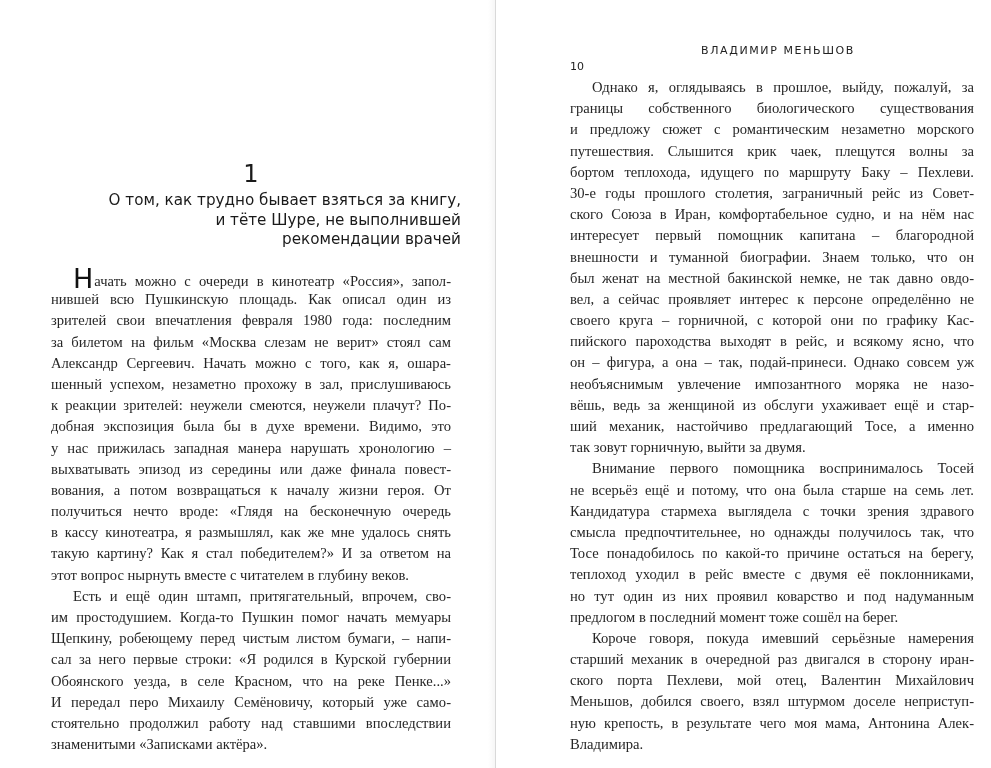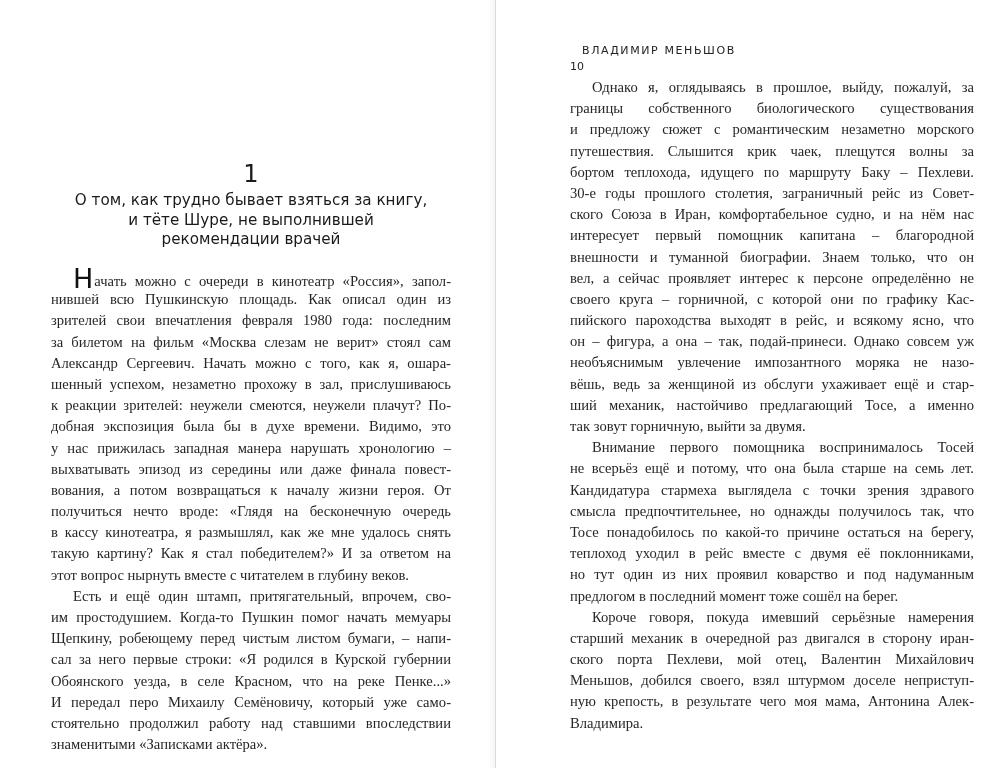--- a/index.html
+++ b/index.html
@@ -65,21 +65,21 @@
       position: absolute;
       left: -10px;
       top: 191px;
       width: 420px;
       text-align: center;
       font-family: "DejaVu Sans", sans-serif;
       font-size: 15.2px;
       line-height: 19.5px;
       color: #1a1a1a;
     }
-    .chapter-title div { white-space: nowrap; }
+    .chapter-title div { white-space: nowrap; text-align: right; }
     .body-text {
       position: absolute;
       left: 0;
       width: 100%;
       font-family: "Liberation Serif", serif;
       font-size: 14.6px;
       line-height: 21.2px;
       color: #262626;
     }
     .page-left .body-text { top: 268px; }
@@ -120,20 +120,21 @@
       position: absolute;
       left: 0;
       top: 0;
       margin-top: 16px;
     }
     .author-head {
       position: absolute;
       left: 0;
       width: 100%;
       top: 0;
+      text-align: center;
       letter-spacing: 1.6px;
       padding-left: 12px;
       box-sizing: border-box;
     }
   </style>
 </head>
 <body>
 
 <div class="spread">
   <div class="gutter-shade"></div>
@@ -186,20 +187,21 @@
         <div>
           <span class="line indent">Однако я, оглядываясь в прошлое, выйду, пожалуй, за</span>
           <span class="line">границы собственного биологического существования</span>
           <span class="line">и предложу сюжет с романтическим незаметно морского</span>
           <span class="line">путешествия. Слышится крик чаек, плещутся волны за</span>
           <span class="line">бортом теплохода, идущего по маршруту Баку – Пехлеви.</span>
           <span class="line">30-е годы прошлого столетия, заграничный рейс из Совет-</span>
           <span class="line">ского Союза в Иран, комфортабельное судно, и на нём нас</span>
           <span class="line">интересует первый помощник капитана – благородной</span>
           <span class="line">внешности и туманной биографии. Знаем только, что он</span>
+          <span class="line">был женат на местной бакинской немке, не так давно овдо-</span>
           <span class="line">вел, а сейчас проявляет интерес к персоне определённо не</span>
           <span class="line">своего круга – горничной, с которой они по графику Кас-</span>
           <span class="line">пийского пароходства выходят в рейс, и всякому ясно, что</span>
           <span class="line">он – фигура, а она – так, подай-принеси. Однако совсем уж</span>
           <span class="line">необъяснимым увлечение импозантного моряка не назо-</span>
           <span class="line">вёшь, ведь за женщиной из обслуги ухаживает ещё и стар-</span>
           <span class="line">ший механик, настойчиво предлагающий Тосе, а именно</span>
           <span class="line last">так зовут горничную, выйти за двумя.</span>
         </div>
         <div>

